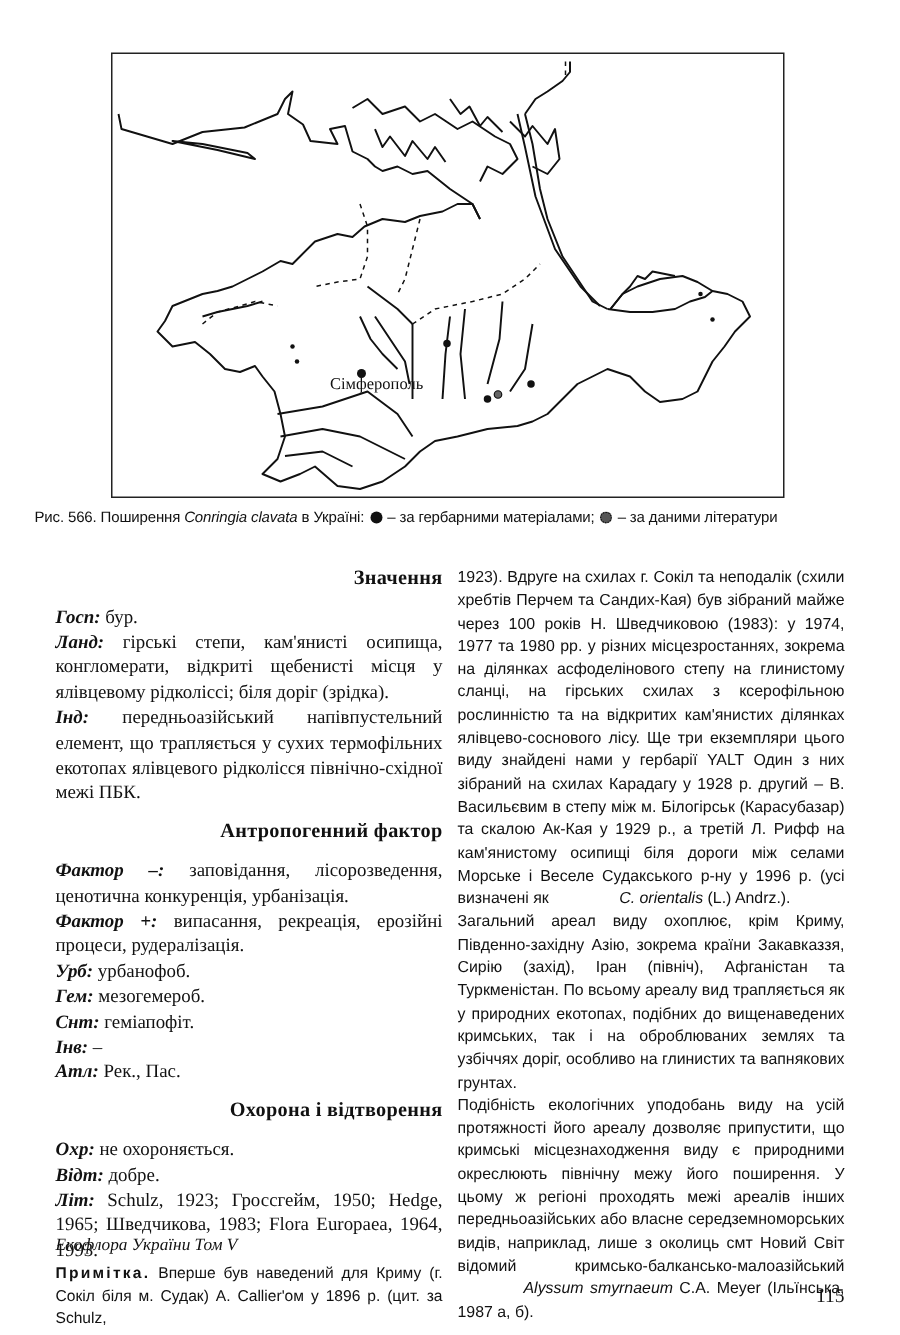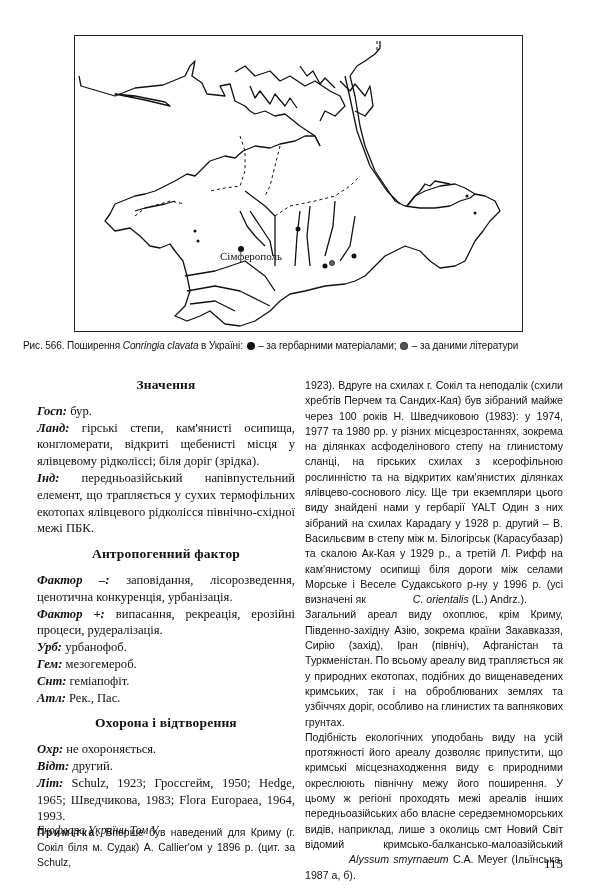--- a/index.html
+++ b/index.html
@@ -7,21 +7,21 @@
   .map-frame { position: absolute; left: 74px; top: 35px; width: 449px; height: 297px; border: 1.5px solid #222; box-sizing: border-box; background: #fff; }
   .map-frame svg { position: absolute; left: 0; top: 0; }
   .city-label { position: absolute; left: 145px; top: 214px; font-family: "Liberation Serif", serif; font-size: 11px; color: #111; }
   .caption { position: absolute; left: 23px; top: 340px; font-family: "Liberation Sans", sans-serif; font-size: 10px; white-space: nowrap; letter-spacing: -0.1px; }
   .caption .sp { font-style: italic; }
   .dot { display: inline-block; width: 8px; height: 8px; border-radius: 50%; background: #111; vertical-align: -1px; margin: 0 1px; }
   .dot-lit { display: inline-block; width: 8px; height: 8px; border-radius: 50%; background: #555; border: 1px dotted #111; box-sizing: border-box; vertical-align: -1px; margin: 0 1px; }
 
   .col-left { position: absolute; left: 37px; top: 377px; width: 258px; font-size: 12.6px; line-height: 16.8px; }
   .col-right { position: absolute; left: 305px; top: 378px; width: 258px; font-size: 10.6px; line-height: 15.3px; font-family: "Liberation Sans", sans-serif; }
-  .sec-title { text-align: center; font-weight: bold; font-size: 13.5px; margin: 0 0 9px 0; letter-spacing: 0.2px; }
+  .sec-title { text-align: right; font-weight: bold; font-size: 13.5px; margin: 0 0 9px 0; letter-spacing: 0.2px; }
   .sec-title.second { margin-top: 9px; }
   p { margin: 0; text-align: justify; }
   .lbl { font-weight: bold; font-style: italic; }
   .note { font-family: "Liberation Sans", sans-serif; font-size: 10.4px; line-height: 15px; }
   .note-lbl { font-weight: bold; letter-spacing: 1.5px; }
   .right-p { text-align: justify; }
   .it { font-style: italic; padding-left: 44px; }
   .authors { text-align: right; font-style: italic; font-weight: bold; font-family: "Liberation Serif", serif; font-size: 11.6px; line-height: 16px; margin-top: 6px; }
   .authors span.name { font-weight: normal; }
   .footer-left { position: absolute; left: 37px; top: 824px; font-style: italic; font-weight: normal; font-size: 11.5px; font-family: "Liberation Serif", serif; }
@@ -101,25 +101,26 @@
   <p><span class="lbl">Госп:</span><span> бур.</span></p>
   <p><span class="lbl">Ланд:</span><span> гірські степи, кам'янисті осипища, конгломерати, відкриті щебенисті місця у ялівцевому рідколіссі; біля доріг (зрідка).</span></p>
   <p><span class="lbl">Інд:</span><span> передньоазійський напівпустельний елемент, що трапляється у сухих термофільних екотопах ялівцевого рідколісся північно-східної межі ПБК.</span></p>
 
   <div class="sec-title second">Антропогенний фактор</div>
   <p><span class="lbl">Фактор –:</span><span> заповідання, лісорозведення, ценотична конкуренція, урбанізація.</span></p>
   <p><span class="lbl">Фактор +:</span><span> випасання, рекреація, ерозійні процеси, рудералізація.</span></p>
   <p><span class="lbl">Урб:</span><span> урбанофоб.</span></p>
   <p><span class="lbl">Гем:</span><span> мезогемероб.</span></p>
   <p><span class="lbl">Снт:</span><span> геміапофіт.</span></p>
+  <p><span class="lbl">Інв:</span><span> –</span></p>
   <p><span class="lbl">Атл:</span><span> Рек., Пас.</span></p>
 
   <div class="sec-title second">Охорона і відтворення</div>
   <p><span class="lbl">Охр:</span><span> не охороняється.</span></p>
-  <p><span class="lbl">Відт:</span><span> другий.</span></p>
+  <p><span class="lbl">Відт:</span><span> добре.</span></p>
   <p><span class="lbl">Літ:</span><span> Schulz, 1923; Гроссгейм, 1950; Hedge, 1965; Шведчикова, 1983; Flora Europaea, 1964, 1993.</span></p>
   <p class="note"><span class="note-lbl">Примітка.</span><span> Вперше був наведений для Криму (г. Сокіл біля м. Судак) A. Callier'ом у 1896 р. (цит. за Schulz,</span></p>
 </div>
 
 <div class="col-right">
   <p class="right-p"><span>1923). Вдруге на схилах г. Сокіл та неподалік (схили хребтів Перчем та Сандих-Кая) був зібраний майже через 100 років Н. Шведчиковою (1983): у 1974, 1977 та 1980 рр. у різних місцезростаннях, зокрема на ділянках асфоделінового степу на глинистому сланці, на гірських схилах з ксерофільною рослинністю та на відкритих кам'янистих ділянках ялівцево-соснового лісу. Ще три екземпляри цього виду знайдені нами у гербарії YALT Один з них зібраний на схилах Карадагу у 1928 р. другий – В. Васильєвим в степу між м. Білогірськ (Карасубазар) та скалою Ак-Кая у 1929 р., а третій Л. Рифф на кам'янистому осипищі біля дороги між селами Морське і Веселе Судакського р-ну у 1996 р. (усі визначені як </span><span class="it">C. orientalis</span><span> (L.) Andrz.).</span></p>
   <p class="right-p">Загальний ареал виду охоплює, крім Криму, Південно-західну Азію, зокрема країни Закавказзя, Сирію (захід), Іран (північ), Афганістан та Туркменістан. По всьому ареалу вид трапляється як у природних екотопах, подібних до вищенаведених кримських, так і на оброблюваних землях та узбіччях доріг, особливо на глинистих та вапнякових грунтах.</p>
   <p class="right-p"><span>Подібність екологічних уподобань виду на усій протяжності його ареалу дозволяє припустити, що кримські місцезнаходження виду є природними окреслюють північну межу його поширення. У цьому ж регіоні проходять межі ареалів інших передньоазійських або власне середземноморських видів, наприклад, лише з околиць смт Новий Світ відомий кримсько-балкансько-малоазійський </span><span class="it">Alyssum smyrnaeum</span><span> C.A. Meyer (Ільїнська, 1987 а, б).</span></p>
   <div class="authors">
     <div><span>Автори:</span><span class="name"> Ільїнська А.П.  Дідух Я.П.  Бурда Р.І.</span></div>

